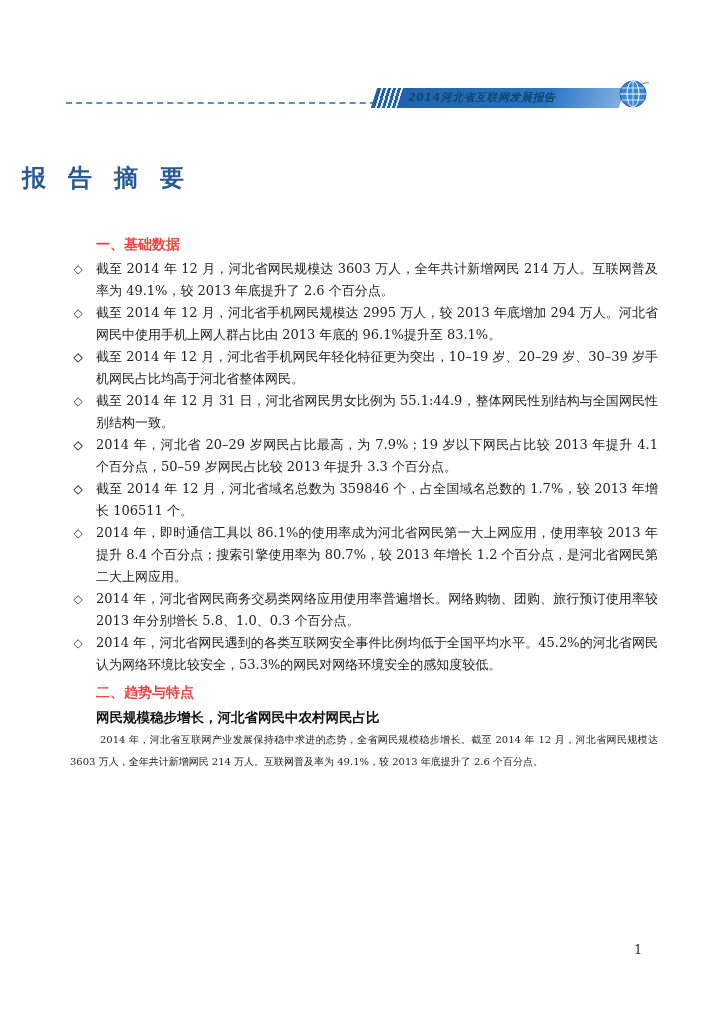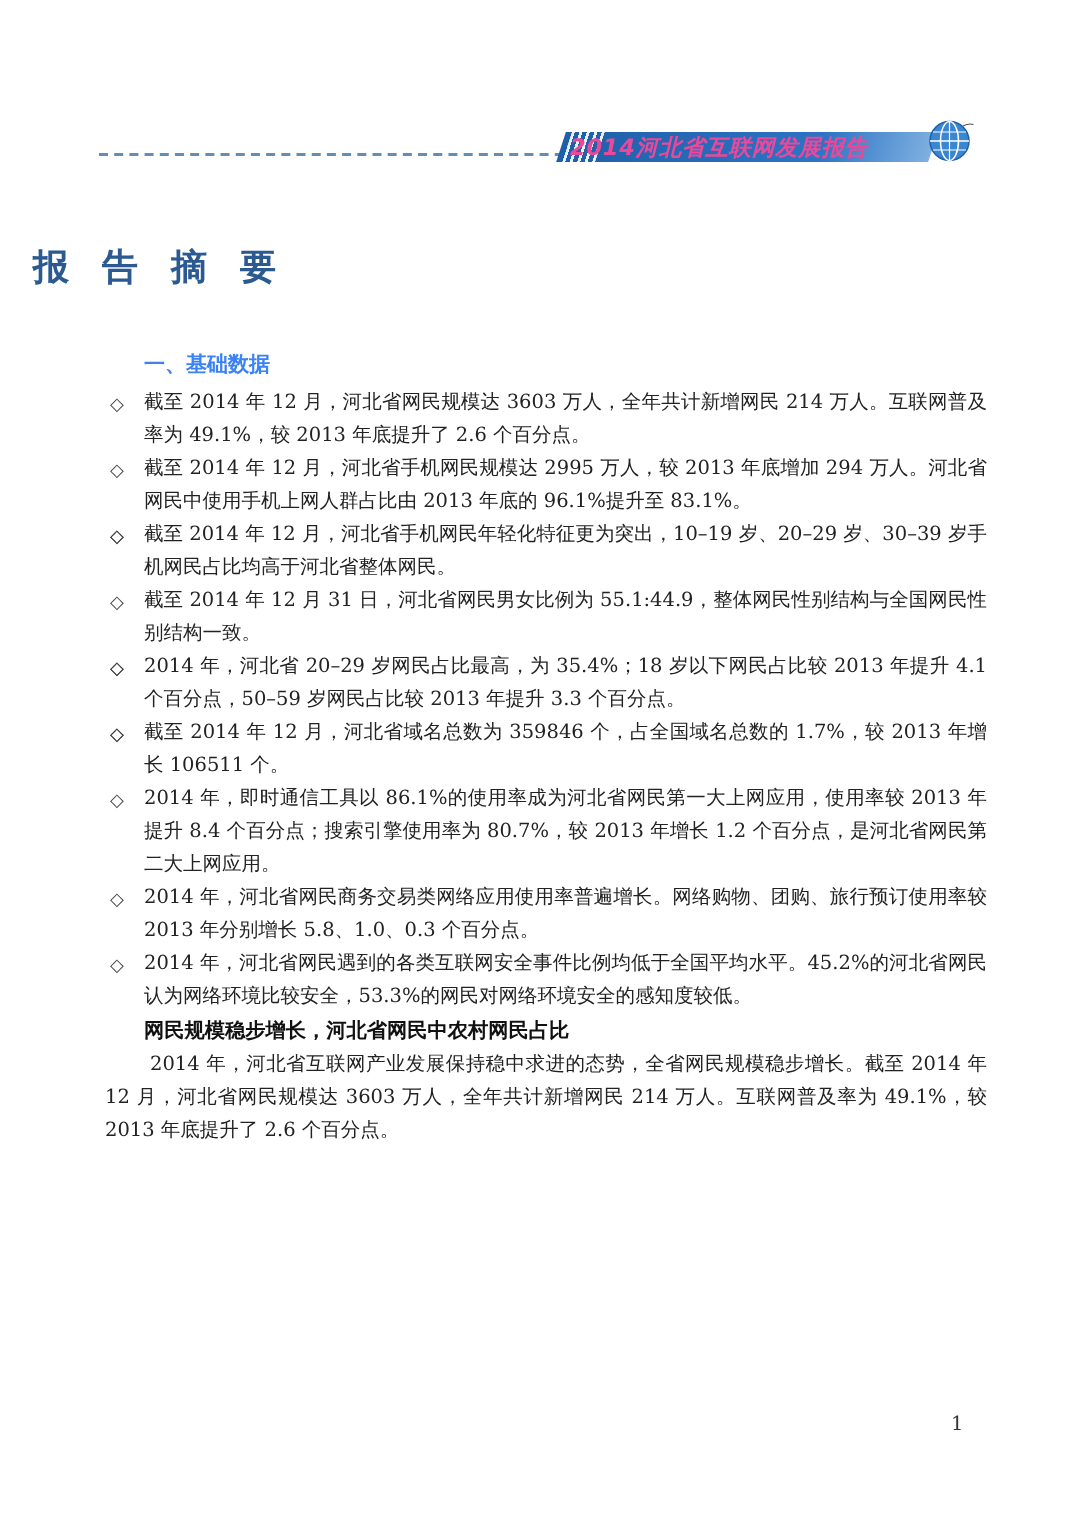--- a/index.html
+++ b/index.html
@@ -6,38 +6,38 @@
   body { width: 724px; height: 1024px; position: relative; overflow: hidden;
          font-family: "DejaVu Serif", "Liberation Serif", serif; color: #222; }
 
   .header-line { position: absolute; left: 66px; top: 102px; width: 320px; height: 0;
                  border-top: 2px dashed #5f8fb8; }
   .header-banner { position: absolute; left: 374px; top: 88px; width: 248px; height: 20px;
                    background: linear-gradient(90deg, #1f5fa8 0%, #2c74c4 70%, #7fb0e0 100%);
                    transform: skewX(-18deg); overflow: hidden; }
   .header-stripes { position: absolute; left: 4px; top: 0; width: 22px; height: 20px;
                     background: repeating-linear-gradient(90deg, #ffffff 0 2px, transparent 2px 5px); opacity: .9; }
-  .header-title { position: absolute; left: 380px; top: 87px; height: 22px; line-height: 22px;
-                  color: #ec4899; font-family: "DejaVu Sans", sans-serif; font-weight: bold;
-                  font-style: italic; font-size: 15px; letter-spacing: 0.5px; white-space: nowrap; }
+  .header-title { position: absolute; left: 408px; top: 87px; height: 22px; line-height: 22px;
+                  color: #0c4a6e; font-family: "DejaVu Sans", sans-serif; font-weight: bold;
+                  font-style: italic; font-size: 11px; letter-spacing: 0.5px; white-space: nowrap; }
   .globe { position: absolute; left: 618px; top: 78px; width: 32px; height: 32px; }
 
   .page-title { position: absolute; left: 0; width: 724px; top: 162px; 
                 font-size: 24px; font-weight: bold; color: #2a5a90; letter-spacing: 22px;
                 padding-left: 22px; box-sizing: border-box; }
 
   .content { position: absolute; left: 66px; top: 232px; width: 592px; }
-  .section-heading { color: #3b82f6; font-family: Liberation Mono, monospace; font-weight: bold;
+  .section-heading { color: #ef4444; font-family: Liberation Sans, sans-serif; font-weight: bold;
                      font-size: 14px; line-height: 24px; margin: 0 0 2px 30px; }
   .bullet { position: relative; padding-left: 30px; font-size: 13px; line-height: 22px;
             color: #222; text-align: justify; }
   .bullet .diamond { position: absolute; left: 2px; top: 0; width: 20px; text-align: center;
                      color: #444; font-size: 12px; }
   .subheading { font-weight: bold; font-size: 13.5px; line-height: 23px; margin-left: 30px; color: #111; }
-  .para { font-size: 13px; line-height: 22px; text-indent: 30px; padding-left: 0; text-align: justify; margin-left: 4px; }
+  .para { font-size: 10px; line-height: 22px; text-indent: 30px; padding-left: 0; text-align: justify; margin-left: 4px; }
   .sec2 { margin-top: 4px; }
 
   .page-number { position: absolute; left: 634px; top: 942px; font-size: 13px; color: #333; }
 </style>
 </head>
 <body>
 
 <div class="header-line"></div>
 <div class="header-banner">
   <div class="header-stripes"></div>
@@ -57,24 +57,25 @@
 
 <div class="content">
   <div class="section-heading">一、基础数据</div>
 
   <div class="bullet"><span class="diamond">◇</span><span>截至 2014 年 12 月，河北省网民规模达 3603 万人，全年共计新增网民 214 万人。互联网普及率为 49.1%，较 2013 年底提升了 2.6 个百分点。</span></div>
   <div class="bullet"><span class="diamond">◇</span><span>截至 2014 年 12 月，河北省手机网民规模达 2995 万人，较 2013 年底增加 294 万人。河北省网民中使用手机上网人群占比由 2013 年底的 96.1%提升至 83.1%。</span></div>
   <div class="bullet"><span class="diamond">◇</span></div>
   <div class="bullet"><span class="diamond">◇</span><span>截至 2014 年 12 月，河北省手机网民年轻化特征更为突出，10–19 岁、20–29 岁、30–39 岁手机网民占比均高于河北省整体网民。</span></div>
   <div class="bullet"><span class="diamond">◇</span><span>截至 2014 年 12 月 31 日，河北省网民男女比例为 55.1:44.9，整体网民性别结构与全国网民性别结构一致。</span></div>
   <div class="bullet"><span class="diamond">◇</span></div>
-  <div class="bullet"><span class="diamond">◇</span><span>2014 年，河北省 20–29 岁网民占比最高，为 35.4%；18 岁以下网民占比较 2013 年提升 4.1 个百分点，50–59 岁网民占比较 2013 年提升 3.3 个百分点。</span></div>
+  <div class="bullet"><span class="diamond">◇</span><span>2014 年，河北省 20–29 岁网民占比最高，为 7.9%；19 岁以下网民占比较 2013 年提升 4.1 个百分点，50–59 岁网民占比较 2013 年提升 3.3 个百分点。</span></div>
   <div class="bullet"><span class="diamond">◇</span></div>
   <div class="bullet"><span class="diamond">◇</span><span>截至 2014 年 12 月，河北省域名总数为 359846 个，占全国域名总数的 1.7%，较 2013 年增长 106511 个。</span></div>
   <div class="bullet"><span class="diamond">◇</span><span>2014 年，即时通信工具以 86.1%的使用率成为河北省网民第一大上网应用，使用率较 2013 年提升 8.4 个百分点；搜索引擎使用率为 80.7%，较 2013 年增长 1.2 个百分点，是河北省网民第二大上网应用。</span></div>
   <div class="bullet"><span class="diamond">◇</span><span>2014 年，河北省网民商务交易类网络应用使用率普遍增长。网络购物、团购、旅行预订使用率较 2013 年分别增长 5.8、1.0、0.3 个百分点。</span></div>
   <div class="bullet"><span class="diamond">◇</span><span>2014 年，河北省网民遇到的各类互联网安全事件比例均低于全国平均水平。45.2%的河北省网民认为网络环境比较安全，53.3%的网民对网络环境安全的感知度较低。</span></div>
 
+  <div class="section-heading sec2">二、趋势与特点</div>
   <div class="subheading">网民规模稳步增长，河北省网民中农村网民占比</div>
   <div class="para">2014 年，河北省互联网产业发展保持稳中求进的态势，全省网民规模稳步增长。截至 2014 年 12 月，河北省网民规模达 3603 万人，全年共计新增网民 214 万人。互联网普及率为 49.1%，较 2013 年底提升了 2.6 个百分点。</div>
 </div>
 
 <div class="page-number">1</div>
 
 </body></html>

